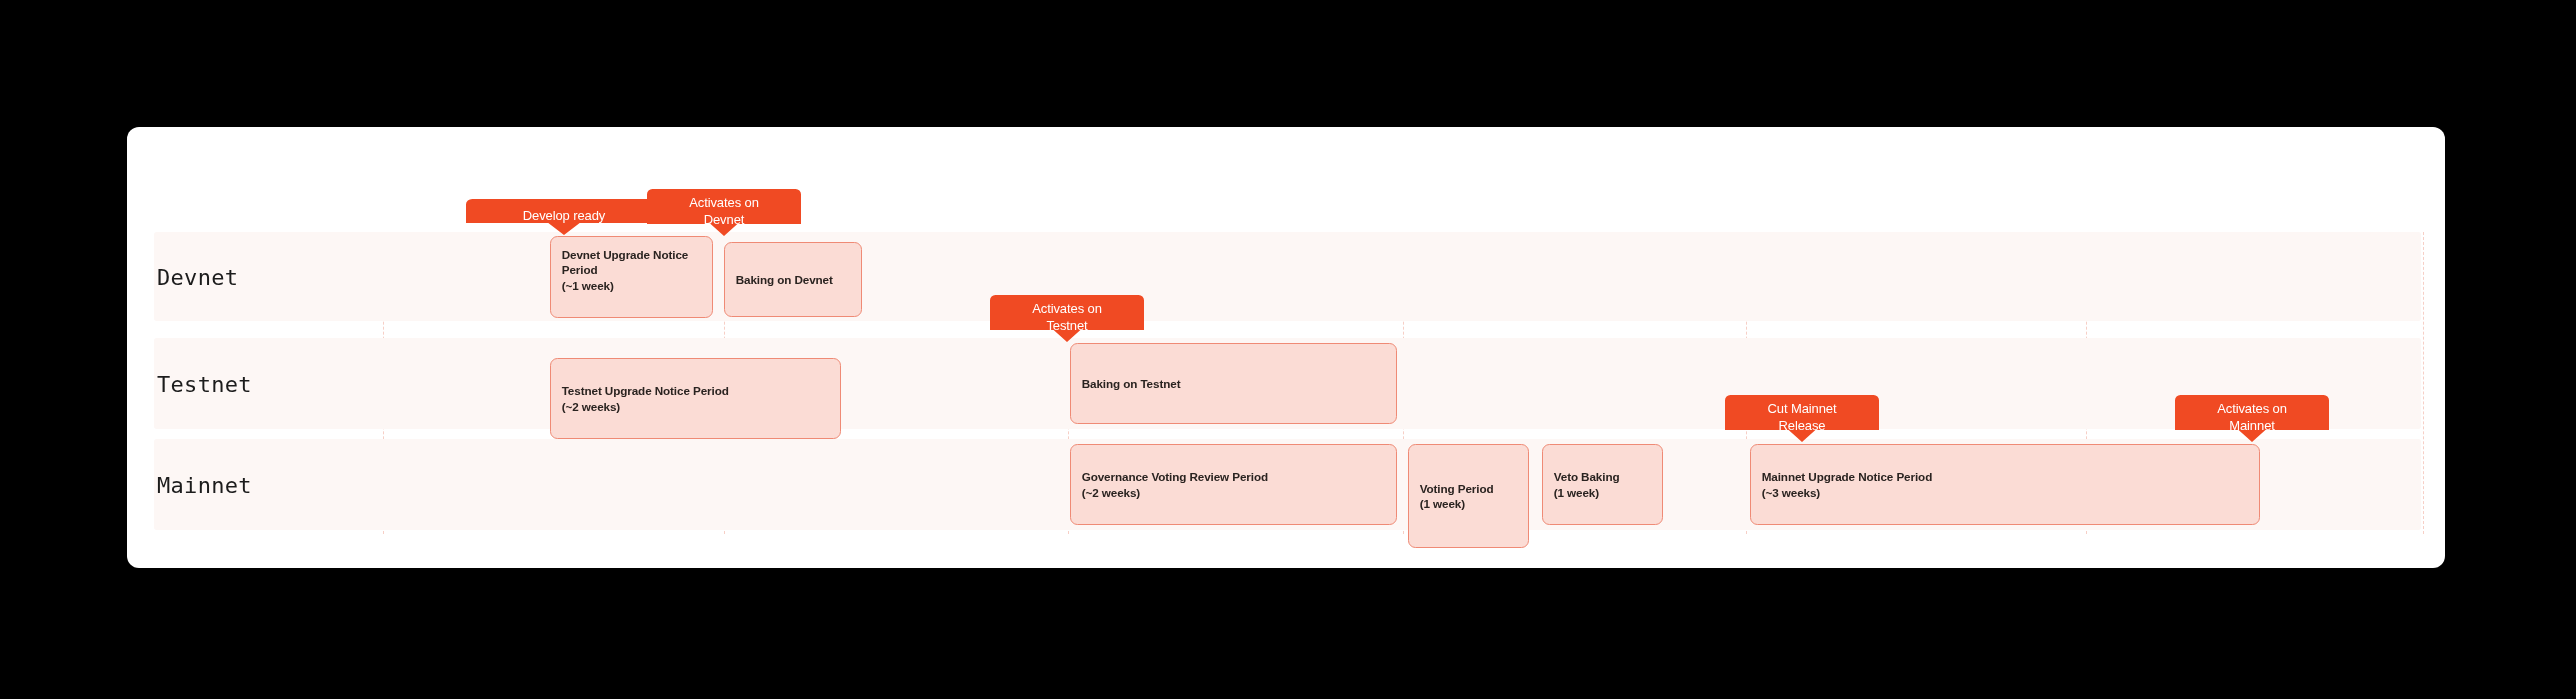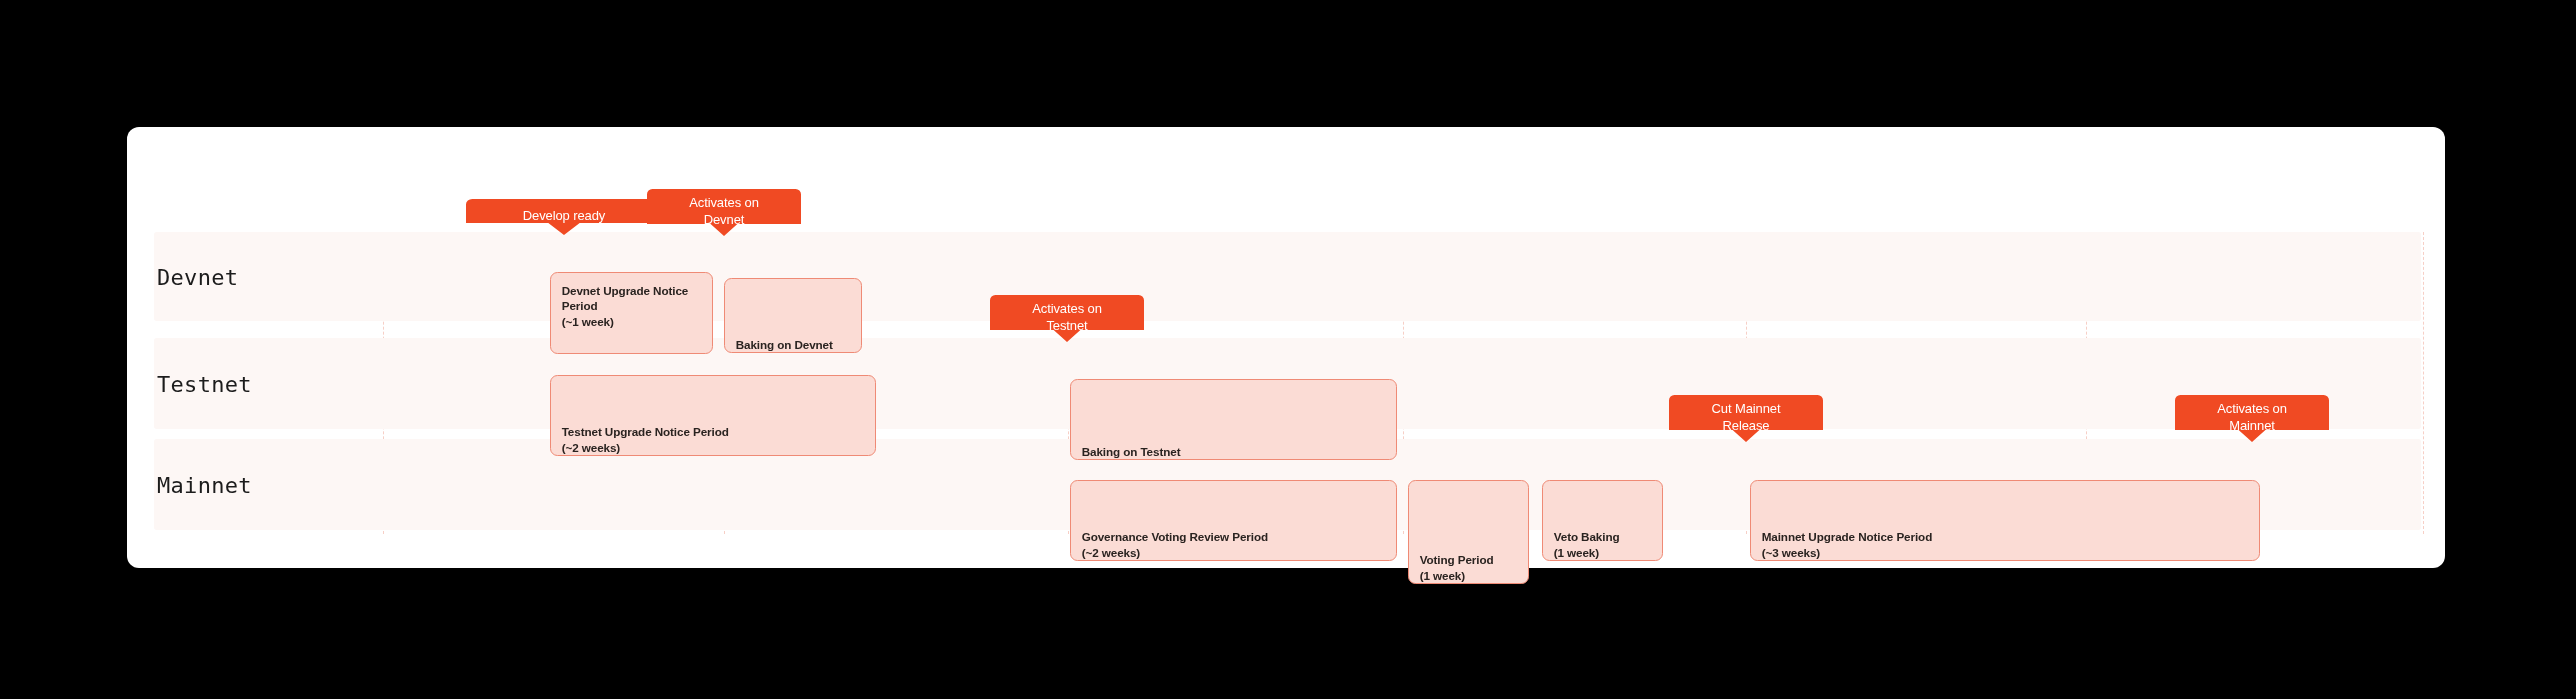--- a/index.html
+++ b/index.html
@@ -51,38 +51,37 @@
   }
 
   
   .bar {
     position: absolute;
     background: #fbdcd5;
     border: 1.1px solid #ef8a75;
     border-radius: 7.4px;
     padding: 10px 10.7px 0 10.7px;
     overflow: hidden;
-    margin-top: 36px;
   }
   .bar-title {
     font-size: 11.7px;
     font-weight: 700;
     color: #2a2320;
     line-height: 1.32;
     letter-spacing: -0.1px;
     white-space: pre-line;
   }
   .bar-sub {
     font-size: 11.7px;
     font-weight: 700;
     color: #2a2320;
     line-height: 1.32;
     letter-spacing: -0.1px;
   }
-  .bar.vcenter { display: flex; flex-direction: column; justify-content: flex-end; padding-top: 0; }
+  .bar.vcenter { display: flex; flex-direction: column; justify-content: center; padding-top: 0; }
 
   
   .marker {
     position: absolute;
     color: #ffffff;
     text-align: center;
     font-size: 13px;
     line-height: 1.28;
     letter-spacing: -0.1px;
     white-space: pre-line;
@@ -120,21 +119,21 @@
       <div class="bar-title">Devnet Upgrade Notice
 Period</div>
       <div class="bar-sub">(~1 week)</div>
     </div>
 
     <div class="bar vcenter" style="left:597px; top:115px; width:138px; height:75px">
       <div class="bar-title">Baking on Devnet</div>
       <div class="bar-sub"></div>
     </div>
 
-    <div class="bar vcenter" style="left:423px; top:212px; width:326px; height:81px">
+    <div class="bar vcenter" style="left:423px; top:231px; width:291px; height:81px">
       <div class="bar-title">Testnet Upgrade Notice Period</div>
       <div class="bar-sub">(~2 weeks)</div>
     </div>
 
     <div class="bar vcenter" style="left:943px; top:216px; width:327px; height:81px">
       <div class="bar-title">Baking on Testnet</div>
       <div class="bar-sub"></div>
     </div>
 
     <div class="bar vcenter" style="left:943px; top:317px; width:327px; height:81px">
@@ -173,21 +172,21 @@
     </div>
 
     <div class="marker" style="left:863px; top:168px; width:154px; height:47px">
       <svg viewBox="0 0 230 70" preserveAspectRatio="none">
         <path d="M8,0 H222 A8,8 0 0 1 230,8 V52 H135 L115,70 L95,52 H0 V8 A8,8 0 0 1 8,0 Z" fill="#f04a23"></path>
       </svg>
       <span>Activates on
 Testnet</span>
     </div>
 
-    <div class="marker" style="left:1542px; top:268px; width:154px; height:47px">
+    <div class="marker" style="left:1598px; top:268px; width:154px; height:47px">
       <svg viewBox="0 0 230 70" preserveAspectRatio="none">
         <path d="M8,0 H222 A8,8 0 0 1 230,8 V52 H135 L115,70 L95,52 H0 V8 A8,8 0 0 1 8,0 Z" fill="#f04a23"></path>
       </svg>
       <span>Cut Mainnet
 Release</span>
     </div>
 
     <div class="marker" style="left:2048px; top:268px; width:154px; height:47px">
       <svg viewBox="0 0 230 70" preserveAspectRatio="none">
         <path d="M8,0 H222 A8,8 0 0 1 230,8 V52 H135 L115,70 L95,52 H0 V8 A8,8 0 0 1 8,0 Z" fill="#f04a23"></path>

